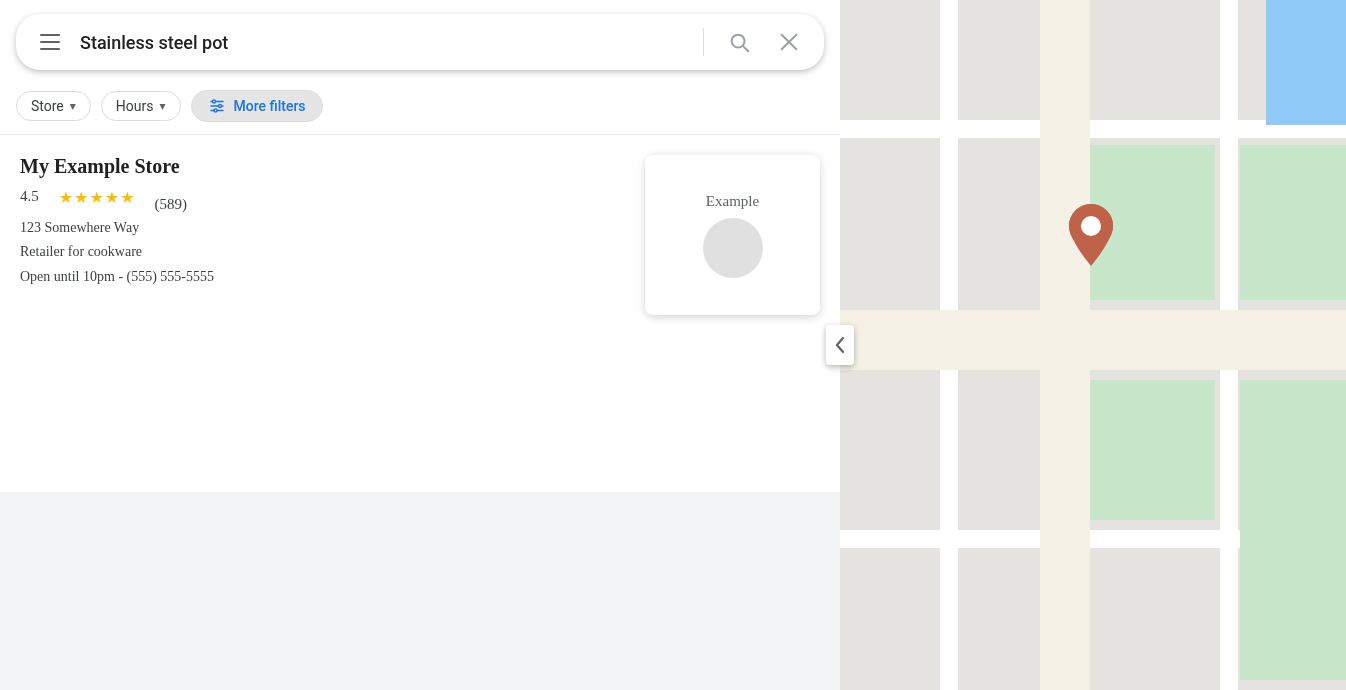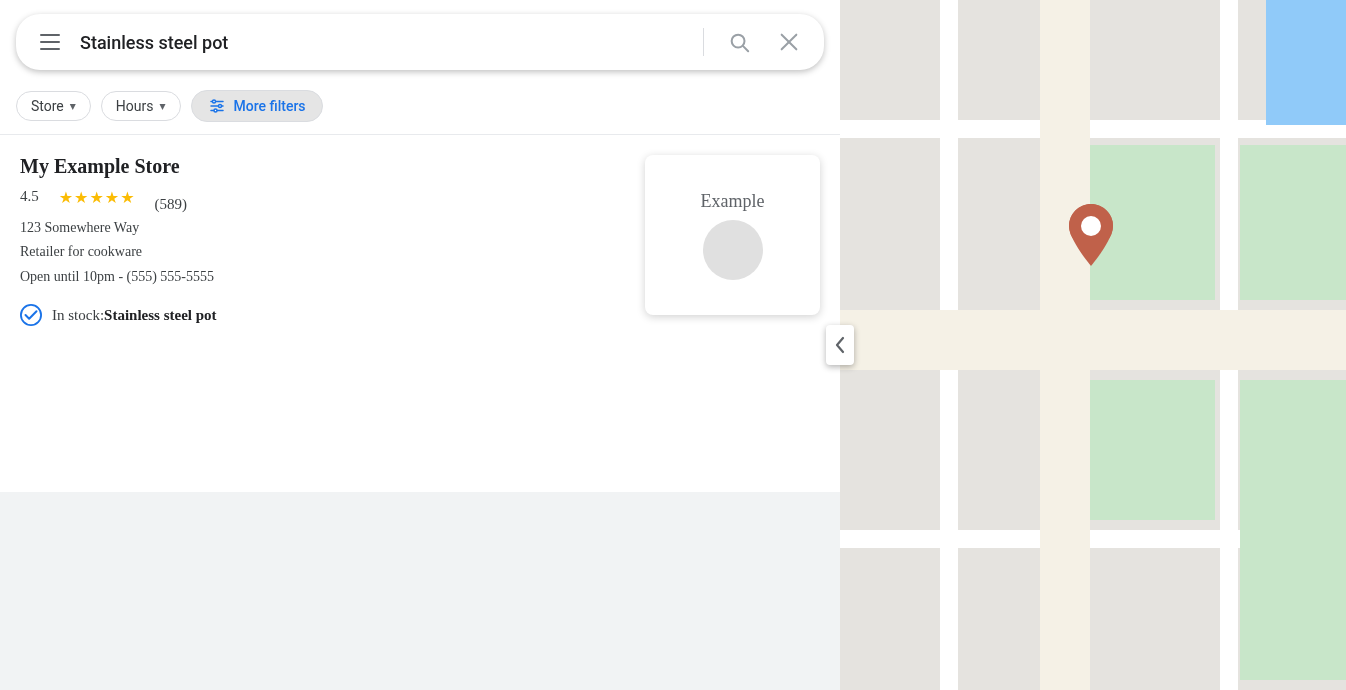--- a/index.html
+++ b/index.html
@@ -228,21 +228,21 @@
       box-shadow: 0 2px 8px rgba(0,0,0,0.18);
       display: flex;
       flex-direction: column;
       align-items: center;
       justify-content: center;
       flex-shrink: 0;
       position: relative;
     }
 
     .thumbnail-label {
-      font-size: 18px;
+      font-size: 15px;
       color: #5f6368;
       margin-bottom: 0;
     }
 
     .thumbnail-circle {
       width: 60px;
       height: 60px;
       border-radius: 50%;
       background: #e0e0e0;
       margin-top: 8px;
@@ -404,29 +404,20 @@
           <span class="star">★</span>
           <span class="star">★</span>
         </div>
         <span class="review-count">(589)</span>
       </div>
 
       <div class="store-detail">123 Somewhere Way</div>
       <div class="store-detail">Retailer for cookware</div>
       <div class="store-detail">Open until 10pm - (555) 555-5555</div>
 
-      <div class="in-stock-row">
-        <svg class="in-stock-icon" viewBox="0 0 24 24" fill="none">
-          <circle cx="12" cy="12" r="11" stroke="#1a73e8" stroke-width="2" fill="none"></circle>
-          <polyline points="6,12 10,16 18,8" stroke="#1a73e8" stroke-width="2.2" stroke-linecap="round" stroke-linejoin="round"></polyline>
-        </svg>
-        <span class="in-stock-text">
-          <span>In stock:</span><strong>Stainless steel pot</strong>
-        </span>
-      </div>
 
     </div>
 
     <div class="store-thumbnail">
       <span class="thumbnail-label">Example</span>
       <div class="thumbnail-circle"></div>
     </div>
 
   </div>
 

